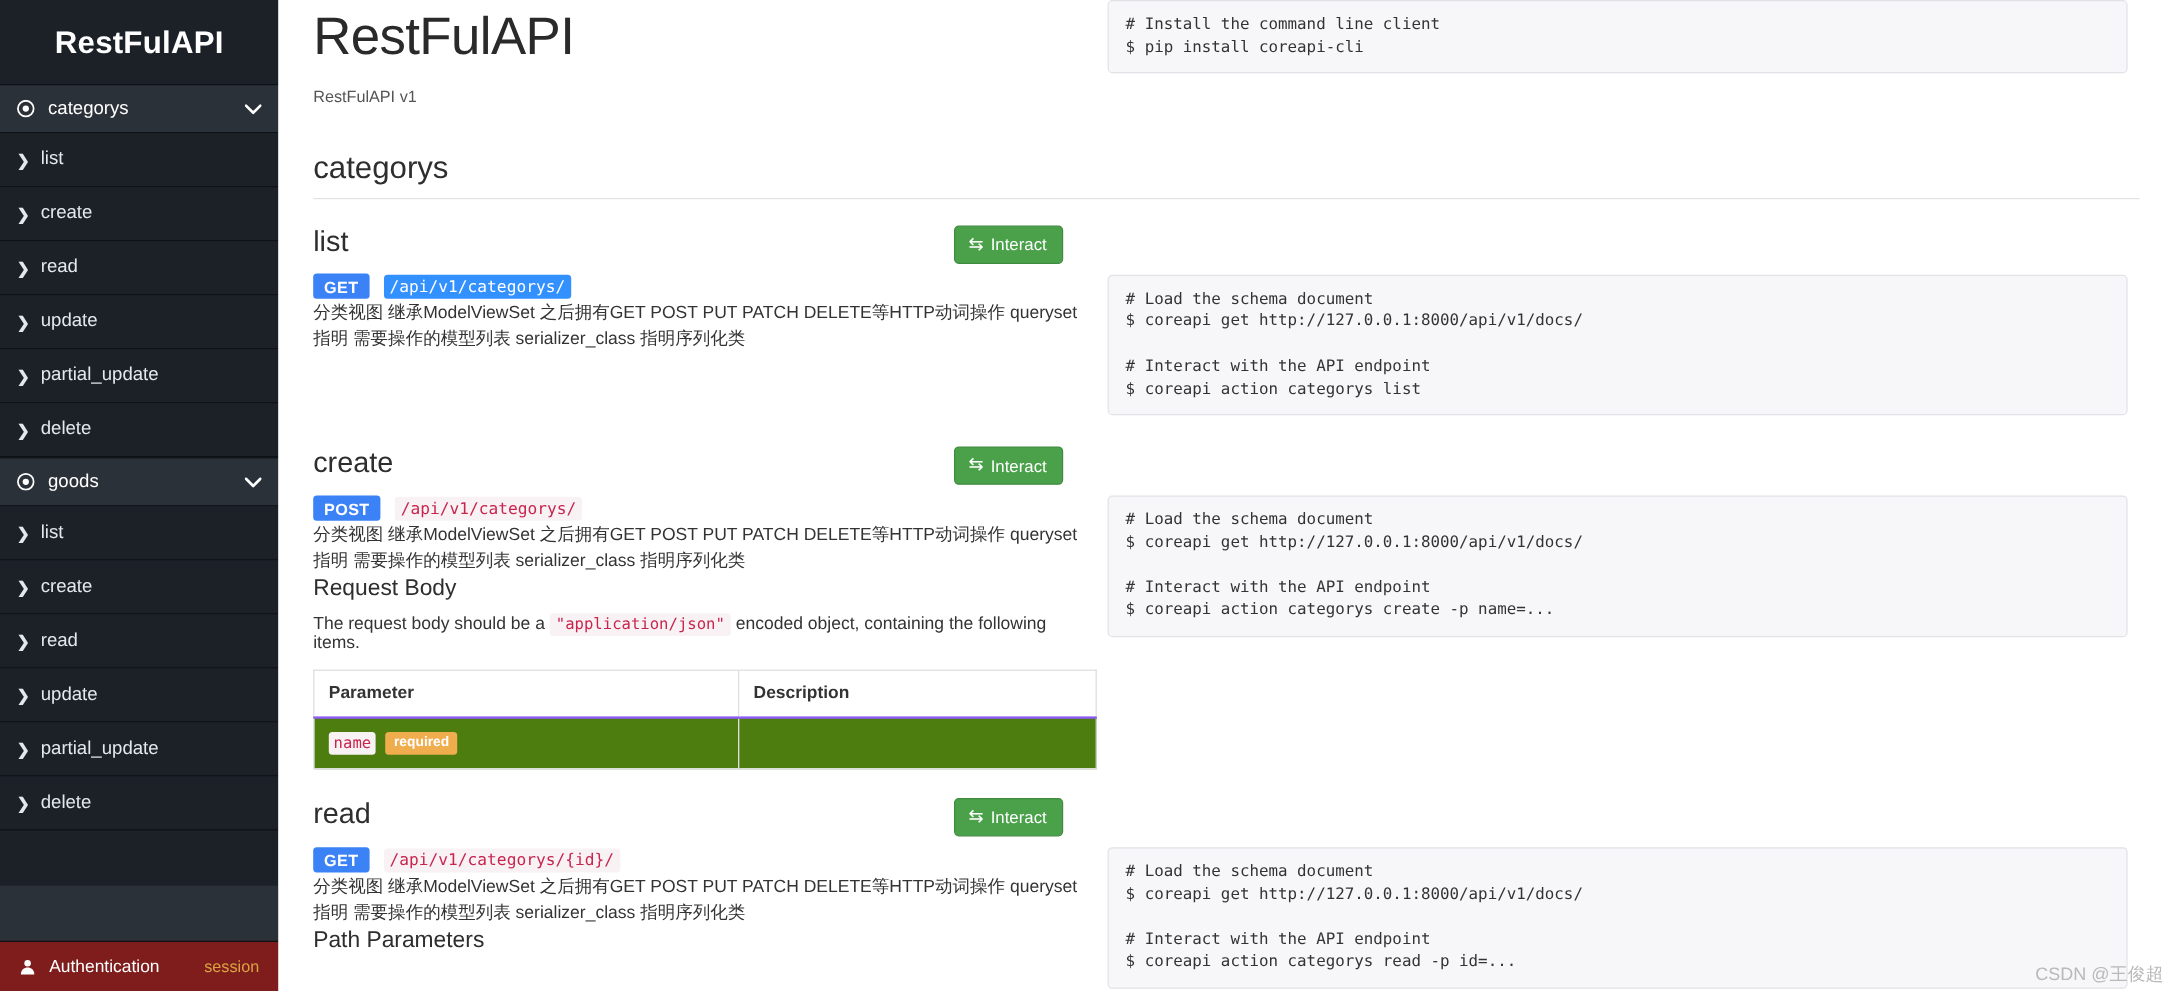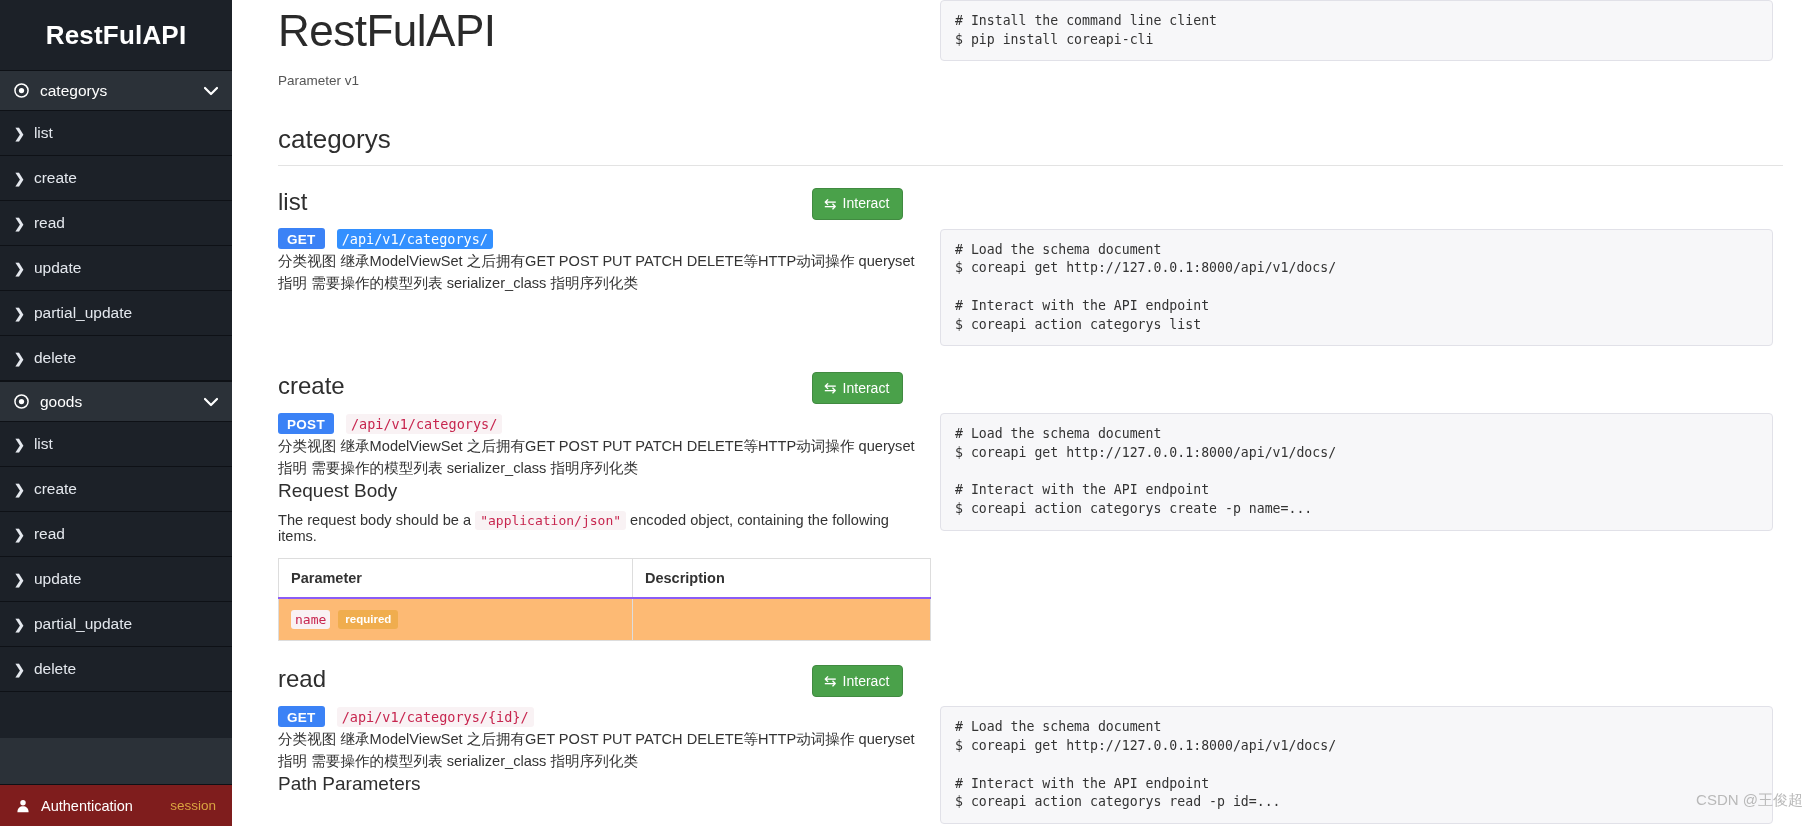--- a/index.html
+++ b/index.html
@@ -3,21 +3,21 @@
 <meta charset="utf-8">
 <style>
   * { box-sizing: border-box; }
   html, body {
     margin: 0; padding: 0;
     width: 1813px; height: 826px;
     overflow: hidden;
     background: #ffffff;
     font-family: "Liberation Sans", sans-serif;
   }
-  #app { display: flex; width: 1813px; height: 826px; position: relative; gap: 17px; }
+  #app { display: flex; width: 1813px; height: 826px; position: relative; }
 
   
   #sidebar {
     width: 232px; min-width: 232px; height: 826px;
     background: #1c2128;
     color: #d9dde3;
     display: flex; flex-direction: column;
     position: relative;
     overflow: hidden;
   }
@@ -138,21 +138,21 @@
     border-collapse: collapse; width: 653px;
     border: 1px solid #dddddd; margin-top: 2px;
   }
   table.params th {
     text-align: left; font-size: 14.5px; color: #333; font-weight: 700;
     padding: 11px 12px; border-bottom: 2px solid #8b5cf6;
     background: #ffffff;
   }
   table.params td {
     padding: 11px 12px; border-top: 1px solid #dddddd;
-    background: #fdba74; height: 43px; vertical-align: middle;
+    background: #4d7c0f; height: 43px; vertical-align: middle;
   }
   table.params th.c1, table.params td.c1 { width: 354px; border-right: 1px solid #dddddd; }
   .param-name {
     font-family: "DejaVu Sans Mono", monospace; font-size: 13px;
     color: #c7254e; background: #f9f2f4; padding: 2px 4px; border-radius: 3px;
   }
   .badge-required {
     display: inline-block; background: #f0ad4e; color: #ffffff;
     font-size: 11.5px; font-weight: 700; padding: 3px 7px 4px;
     border-radius: 3px; margin-left: 8px; vertical-align: 1px;
@@ -164,21 +164,21 @@
     color: #333;
     background: #f7f7f9;
     border: 1px solid #e1e1e8;
     border-radius: 4px;
     padding: 11px 14px;
     margin: 0;
     white-space: pre;
     overflow: hidden;
   }
   .watermark {
-    position: absolute; right: 10px; bottom: 16px;
+    position: absolute; right: 10px; bottom: 4px;
     font-size: 15px; color: #b9b9b9;
   }
 </style>
 </head>
 <body>
 
 <div id="app">
 
   <div id="sidebar">
     <div class="brand">RestFulAPI</div>
@@ -276,21 +276,21 @@
       <span class="auth-label">Authentication</span>
       <span class="auth-value">session</span>
     </div>
   </div>
 
   <div id="main">
 
     <div class="row">
       <div class="col-left">
         <div class="api-title">RestFulAPI</div>
-        <div class="api-subtitle">Parameter v1</div>
+        <div class="api-subtitle">RestFulAPI v1</div>
       </div>
       <div class="col-right">
         <pre class="codeblock"># Install the command line client
 $ pip install coreapi-cli</pre>
       </div>
     </div>
 
     <div style="padding-left:29px;padding-right:30px;">
       <div class="section-title">categorys</div>
     </div>

